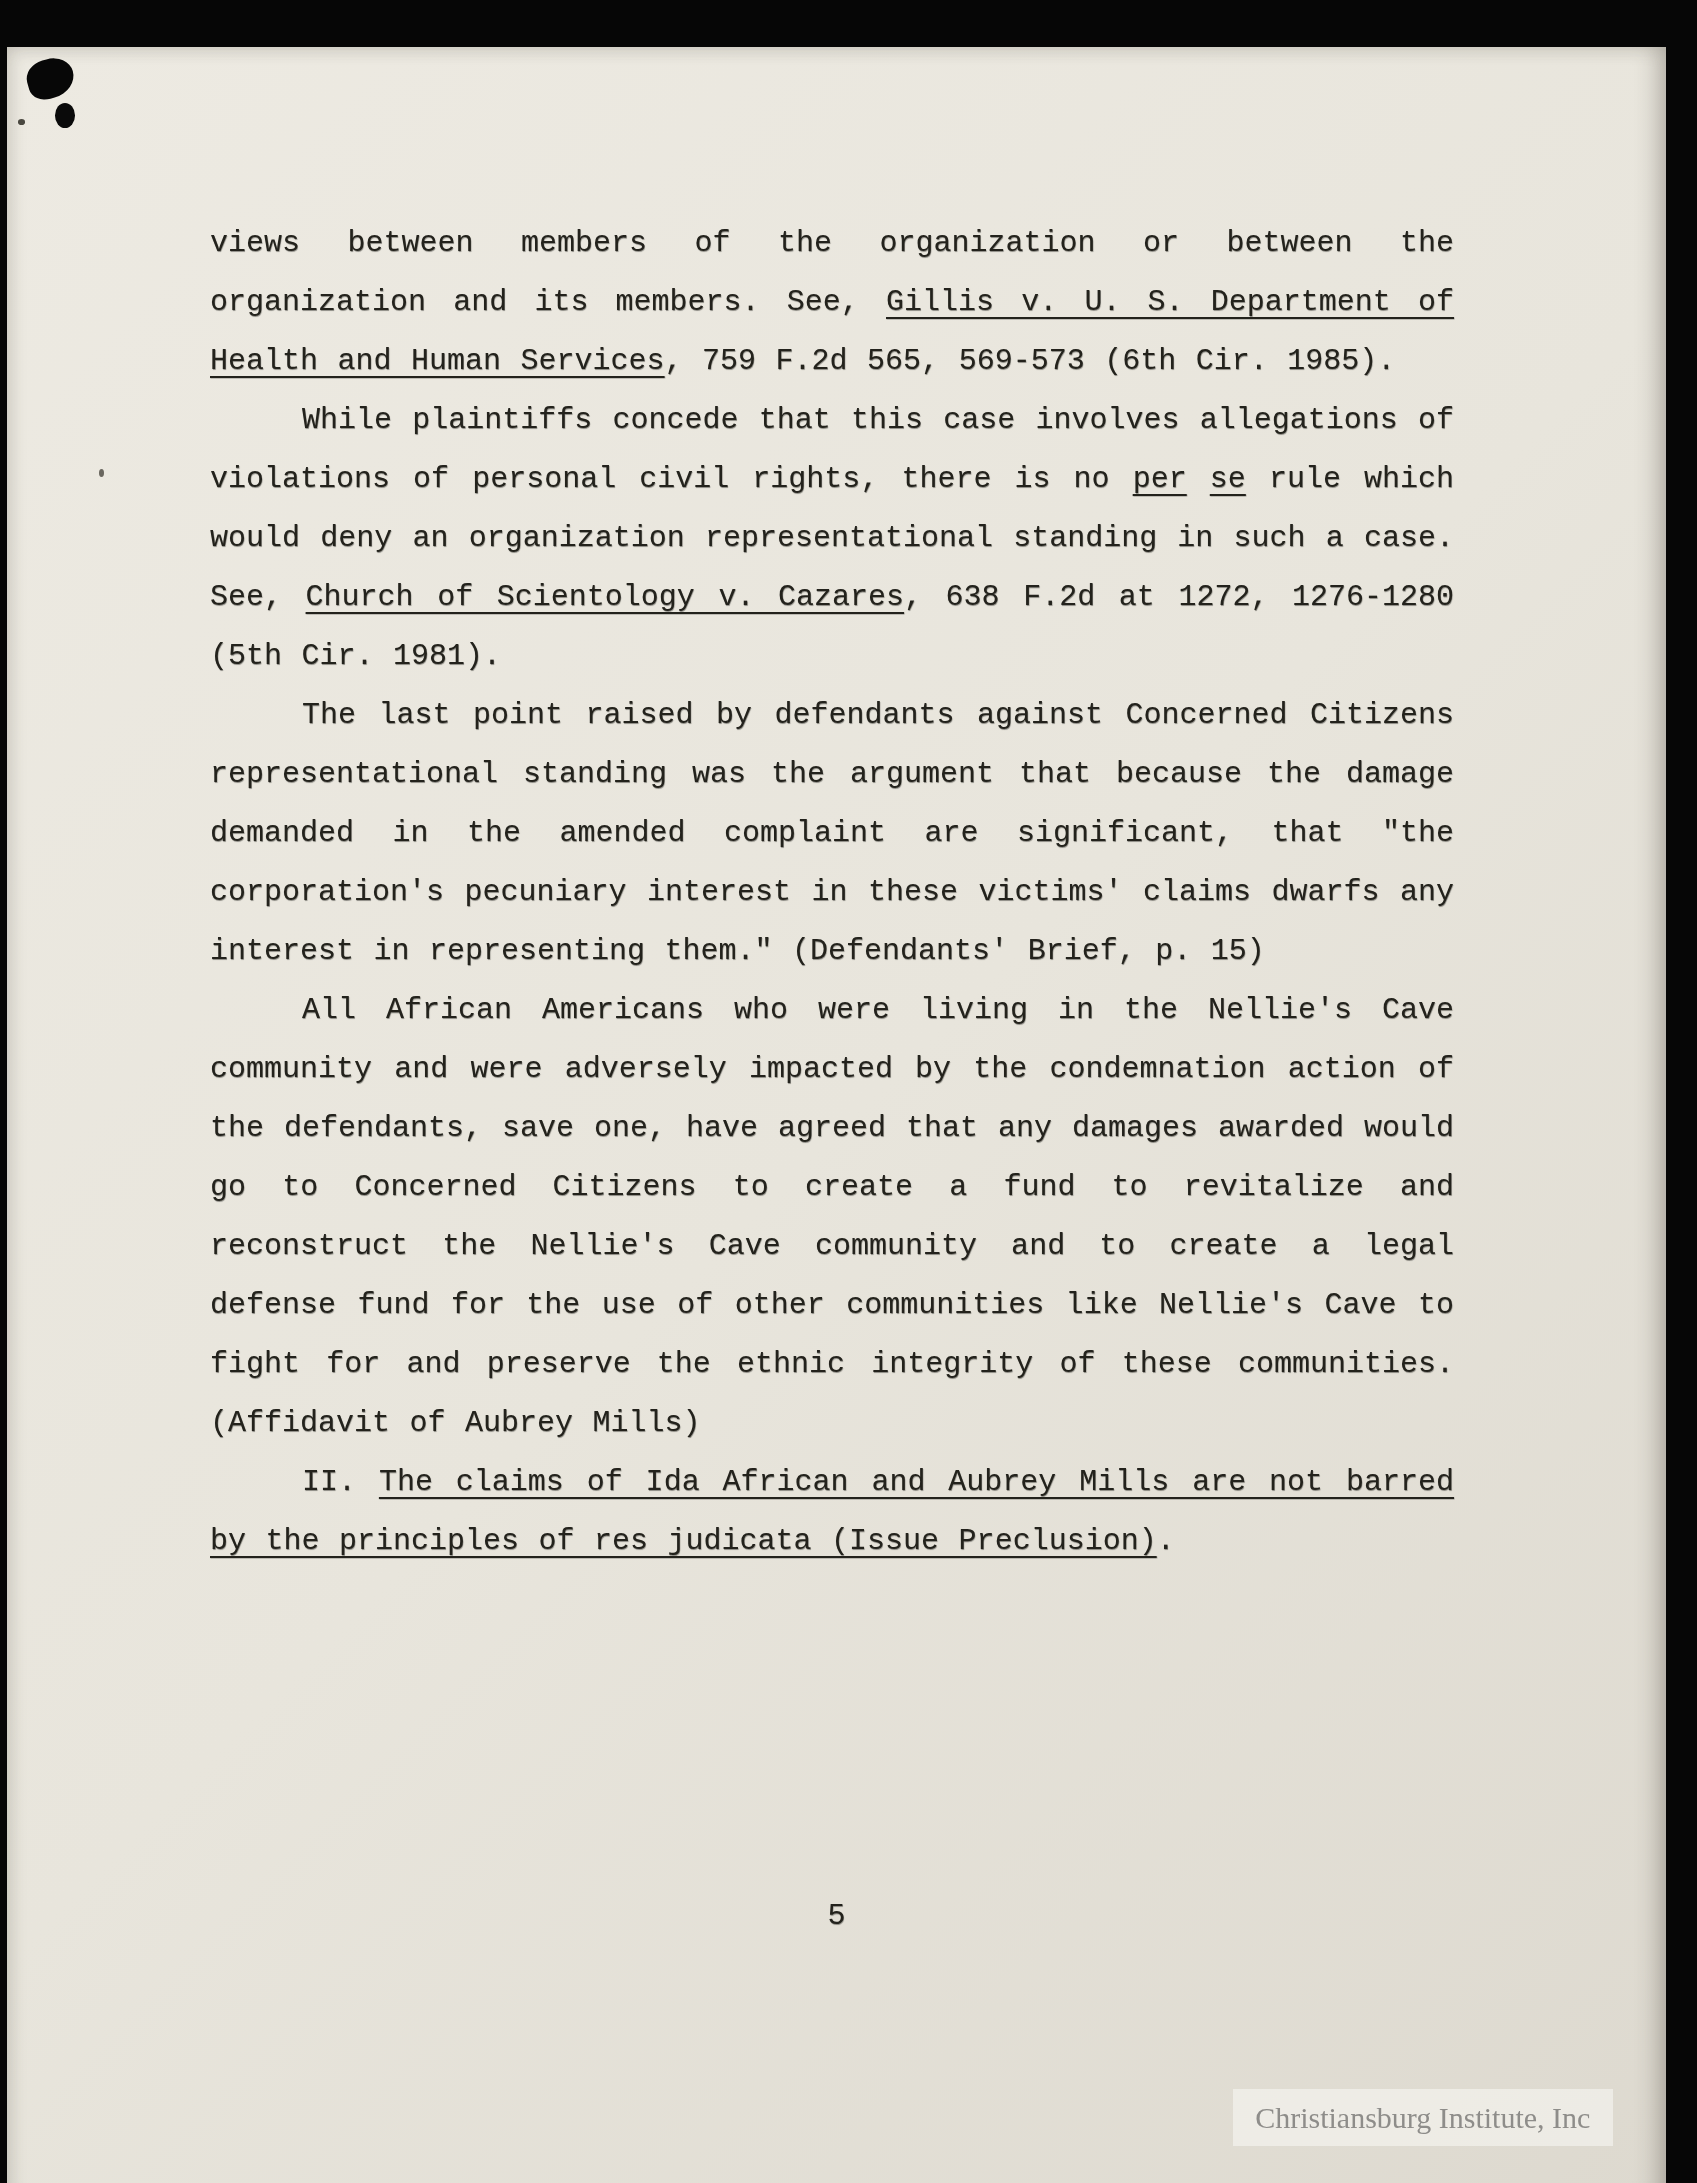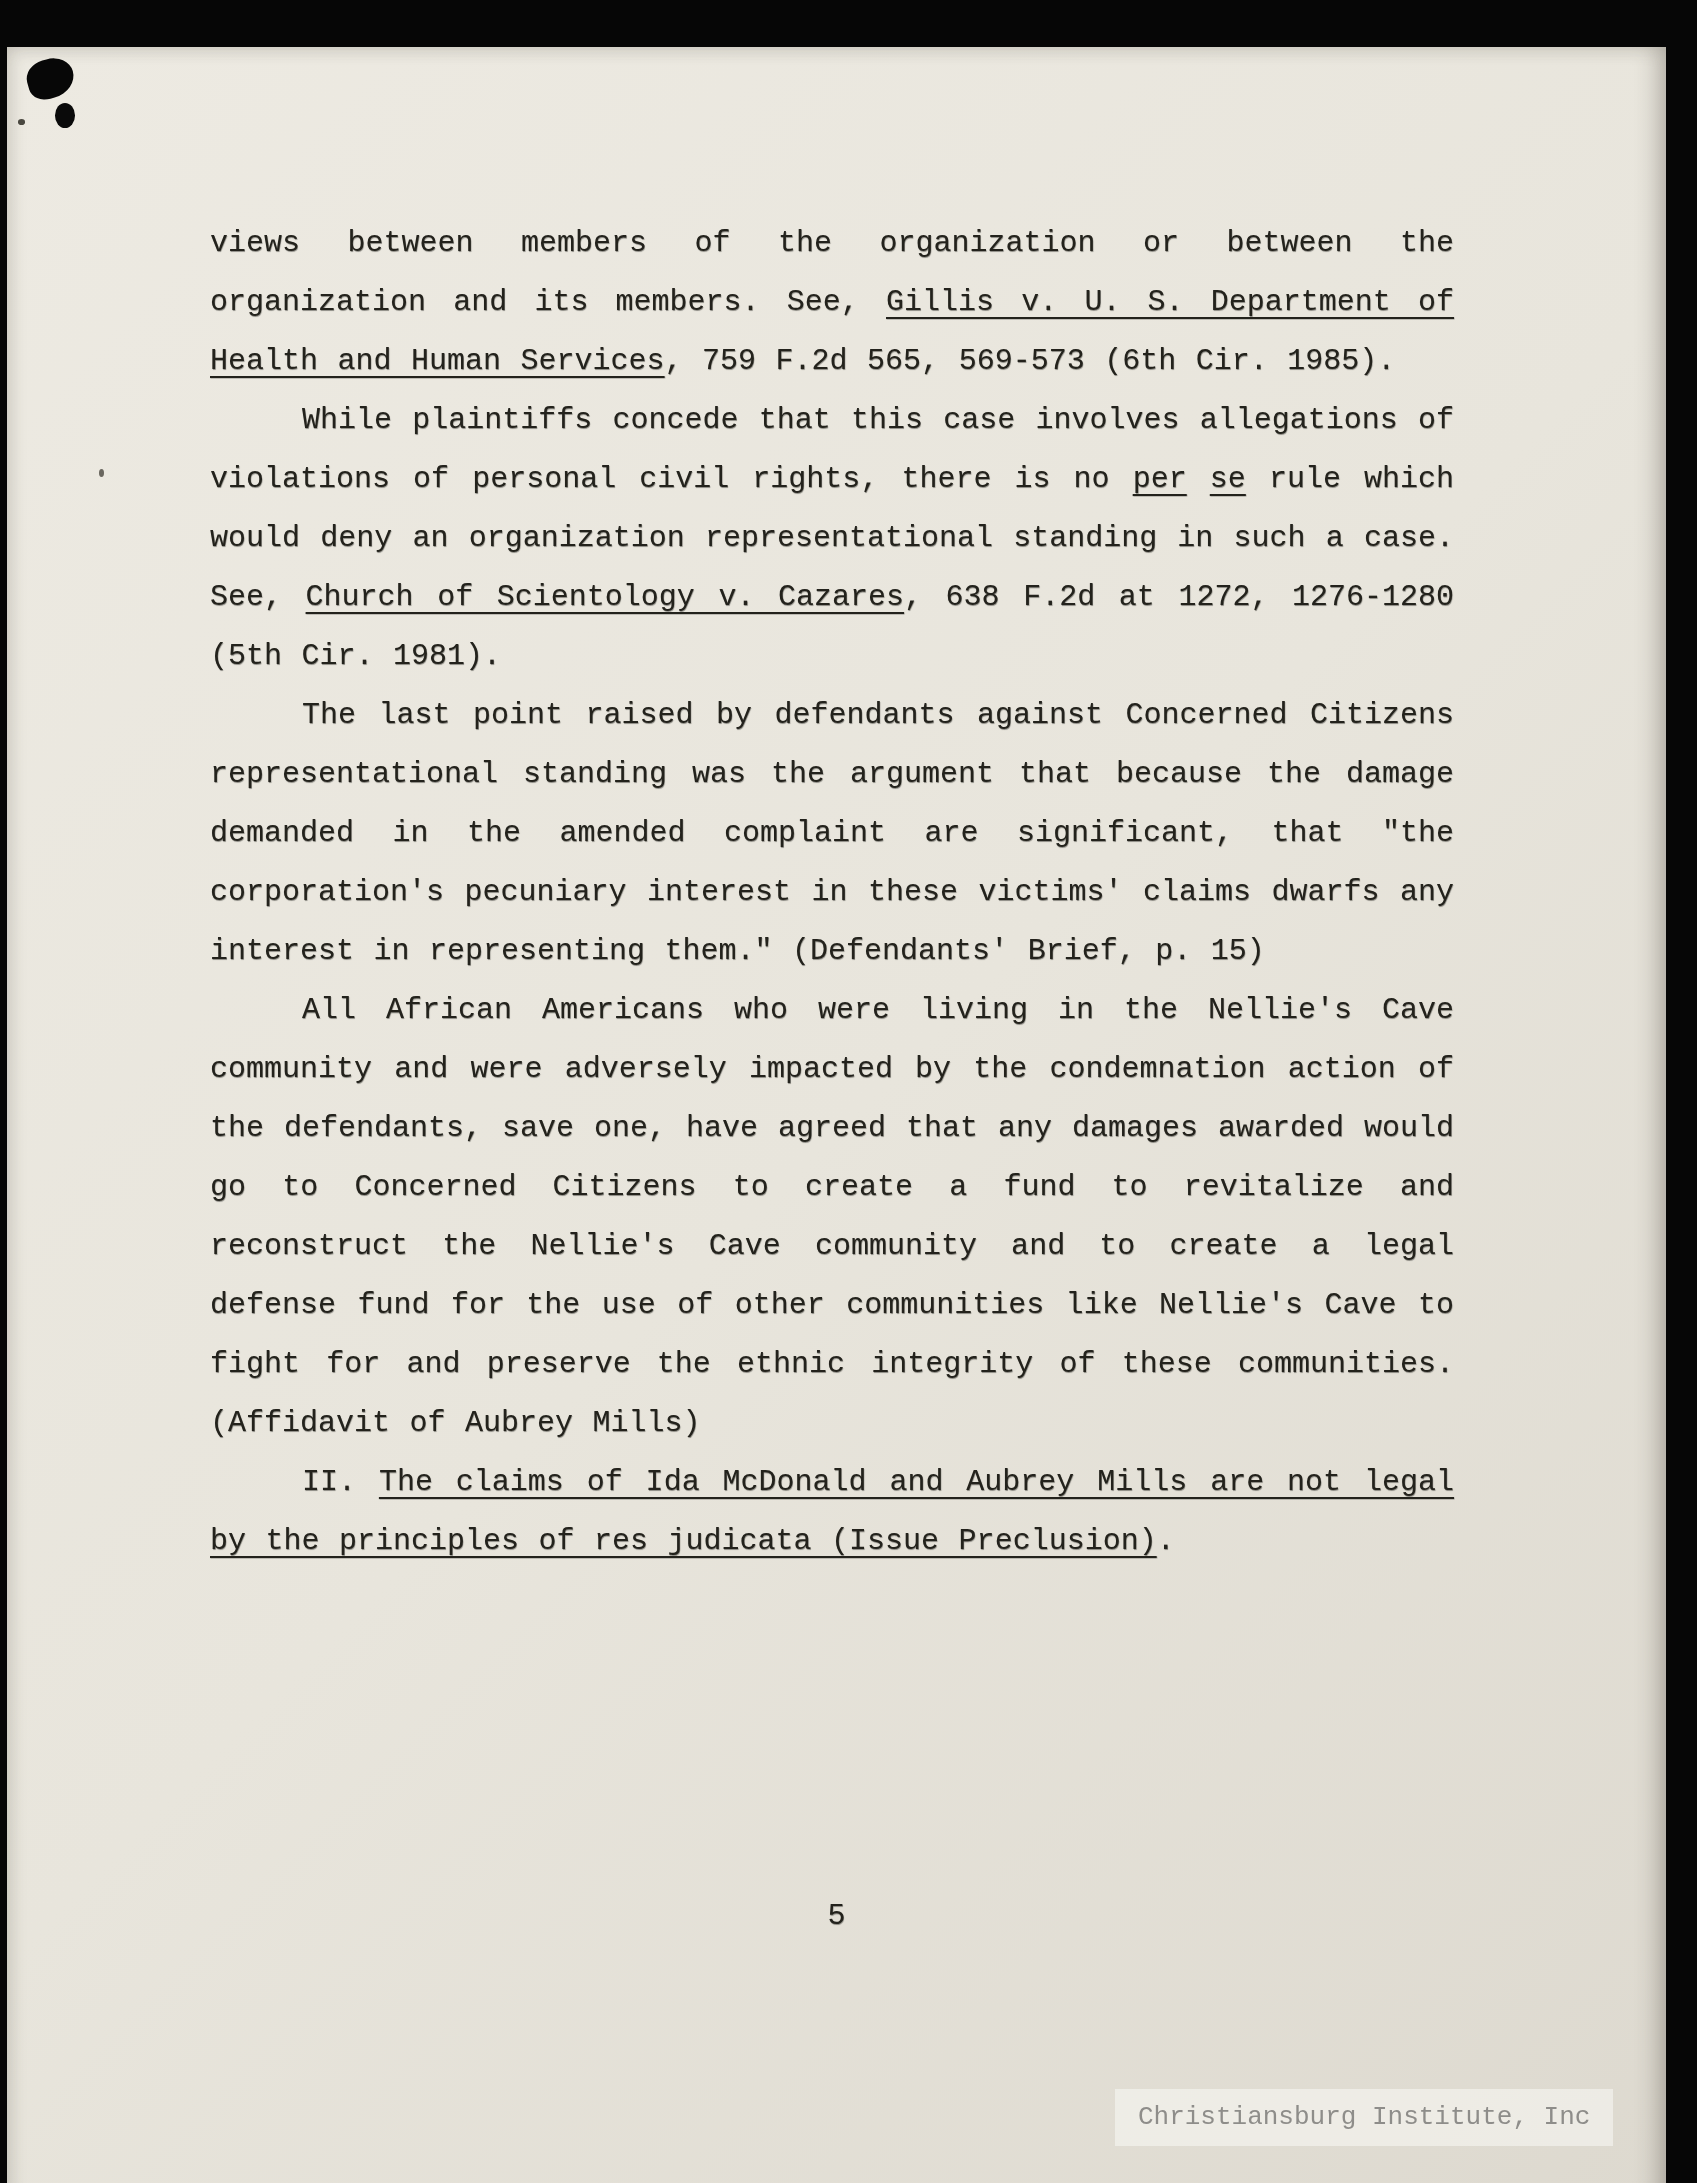--- a/index.html
+++ b/index.html
@@ -41,22 +41,22 @@
   .page-number {
     position:absolute; top:1854px; left:0; width:100%;
     text-align:center;
     font-family:"Liberation Mono", "DejaVu Sans Mono", monospace;
     font-size:30px; line-height:30px;
     color:#23221c;
     text-shadow:0.5px 0.5px 0.7px rgba(34,33,28,0.45);
   }
   .watermark {
     position:absolute; top:2042px; right:53px;
-    font-family:Liberation Mono, monospace;
-    font-size:26px; line-height:57px;
+    font-family:Liberation Serif, serif;
+    font-size:30px; line-height:57px;
     color:#8e8d8a;
     background:rgba(249,249,246,0.55);
     padding:0 22.6px;
   }
   .blob1 {
     position:absolute; left:19.6px; top:12px;
     width:47px; height:39px;
     background:#070707;
     border-radius:48% 52% 58% 42%;
     transform:rotate(-16deg);
@@ -93,21 +93,21 @@
   <div class="content">
 
     <p class="para first"><span>views between members of the organization or between the organization and its members.  See, </span><span class="u">Gillis v. U. S. Department of Health and Human Services</span><span>, 759 F.2d 565, 569-573 (6th Cir. 1985).</span></p>
 
     <p class="para"><span>While plaintiffs concede that this case involves allegations of violations of personal civil rights, there is no </span><span class="u">per</span><span> </span><span class="u">se</span><span> rule which would deny an organization representational standing in such a case.  See, </span><span class="u">Church of Scientology v. Cazares</span><span>, 638 F.2d at 1272, 1276-1280 (5th Cir. 1981).</span></p>
 
     <p class="para"><span>The last point raised by defendants against Concerned Citizens representational standing was the argument that because the damage demanded in the amended complaint are significant, that "the corporation's pecuniary interest in these victims' claims dwarfs any interest in representing them." (Defendants' Brief, p. 15)</span></p>
 
     <p class="para"><span>All African Americans who were living in the Nellie's Cave community and were adversely impacted by the condemnation action of the defendants, save one, have agreed that any damages awarded would go to Concerned Citizens to create a fund to revitalize and reconstruct the Nellie's Cave community and to create a legal defense fund for the use of other communities like Nellie's Cave to fight for and preserve the ethnic integrity of these communities. (Affidavit of Aubrey Mills)</span></p>
 
-    <p class="para"><span>II. </span><span class="u">The claims of Ida McDonald and Aubrey Mills are not legal by the principles of res judicata (Issue Preclusion)</span><span>.</span></p>
+    <p class="para"><span>II. </span><span class="u">The claims of Ida African and Aubrey Mills are not barred by the principles of res judicata (Issue Preclusion)</span><span>.</span></p>
 
 
   </div>
 
   <div class="page-number">5</div>
 
   <div class="watermark">Christiansburg Institute, Inc</div>
 
 </div>
 

